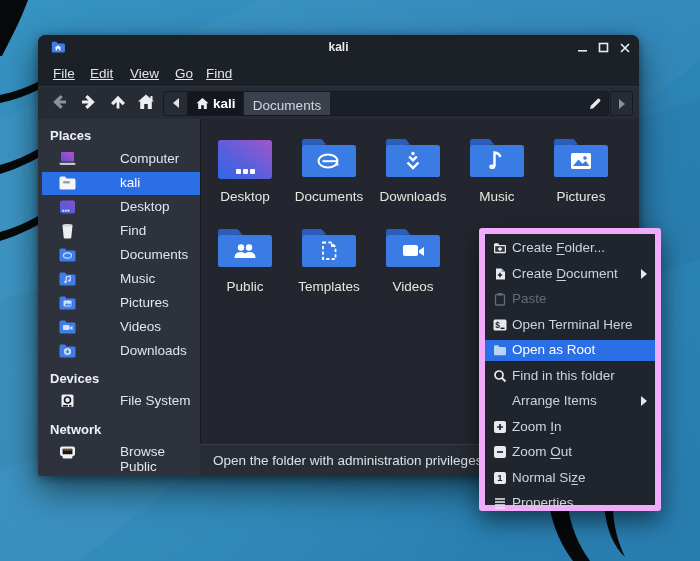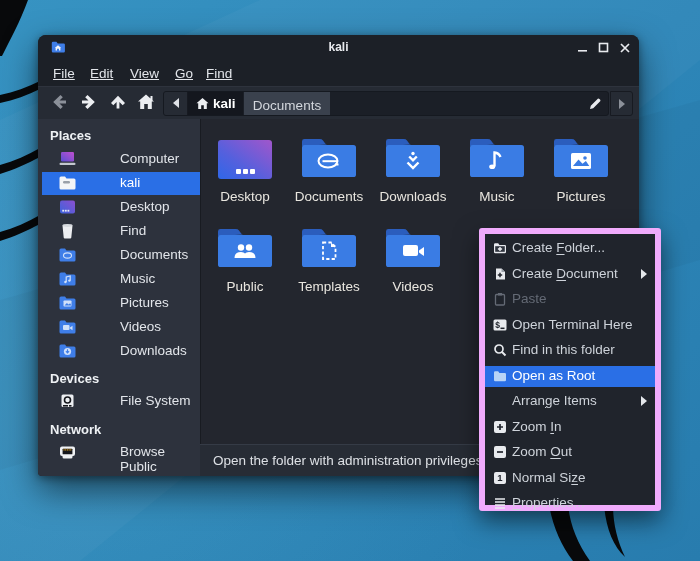--- a/index.html
+++ b/index.html
@@ -347,32 +347,32 @@
       <span class="t">Paste</span>
     </div>
   <div class="mi">
       <svg class="ico" viewBox="0 0 14 14">
         <rect x="0.5" y="1.5" width="13" height="11" rx="1.5" fill="#e8eaee"></rect>
         <text x="2.2" y="9.8" font-size="8.5" font-weight="bold" fill="#20242c" font-family="Liberation Sans">$</text>
         <path d="M7.5,10.3 h4" stroke="#20242c" stroke-width="1.5"></path>
       </svg>
       <span class="t">Open Terminal Here</span>
     </div>
+  <div class="mi hl">
+      <svg class="ico" viewBox="0 0 14 14">
+        <path d="M1,3.5 q0,-1.2 1.2,-1.2 h3 l1.2,1.6 h5.4 q1.2,0 1.2,1.2 v6 q0,1.2 -1.2,1.2 h-9.6 q-1.2,0 -1.2,-1.2 Z" fill="#b9d4f6"></path>
+      </svg>
+      <span class="t">Open as Root</span>
+    </div>
   <div class="mi">
       <svg class="ico" viewBox="0 0 14 14">
         <circle cx="6" cy="6" r="4" fill="none" stroke="#e8eaee" stroke-width="1.7"></circle>
         <path d="M9,9 l3.5,3.5" stroke="#e8eaee" stroke-width="1.9"></path>
       </svg>
       <span class="t">Find in this folder</span>
-    </div>
-  <div class="mi hl">
-      <svg class="ico" viewBox="0 0 14 14">
-        <path d="M1,3.5 q0,-1.2 1.2,-1.2 h3 l1.2,1.6 h5.4 q1.2,0 1.2,1.2 v6 q0,1.2 -1.2,1.2 h-9.6 q-1.2,0 -1.2,-1.2 Z" fill="#b9d4f6"></path>
-      </svg>
-      <span class="t">Open as Root</span>
     </div>
   <div class="mi">
       <span class="t">Arran<u>g</u>e Items</span>
       <span class="arr"></span>
     </div>
   <div class="mi">
       <svg class="ico" viewBox="0 0 14 14">
         <rect x="1" y="1" width="12" height="12" rx="2" fill="#e8eaee"></rect>
         <path d="M7,4 v6 M4,7 h6" stroke="#20242c" stroke-width="1.7"></path>
       </svg>

